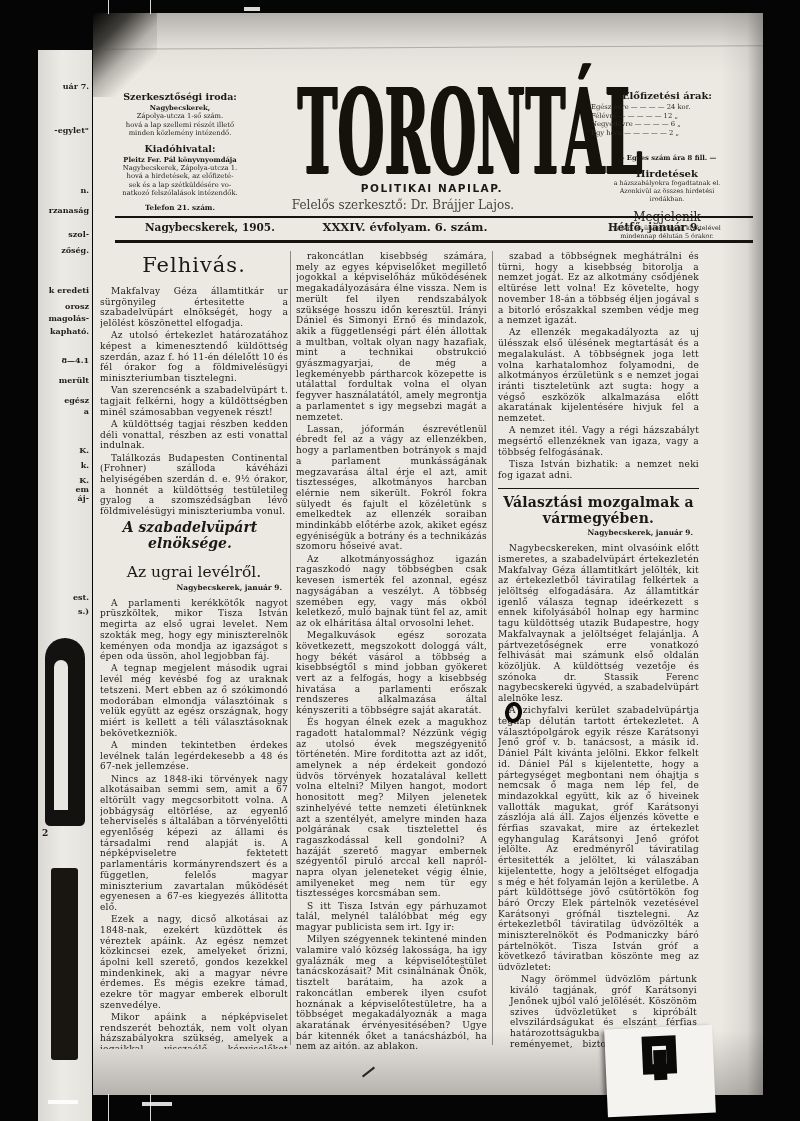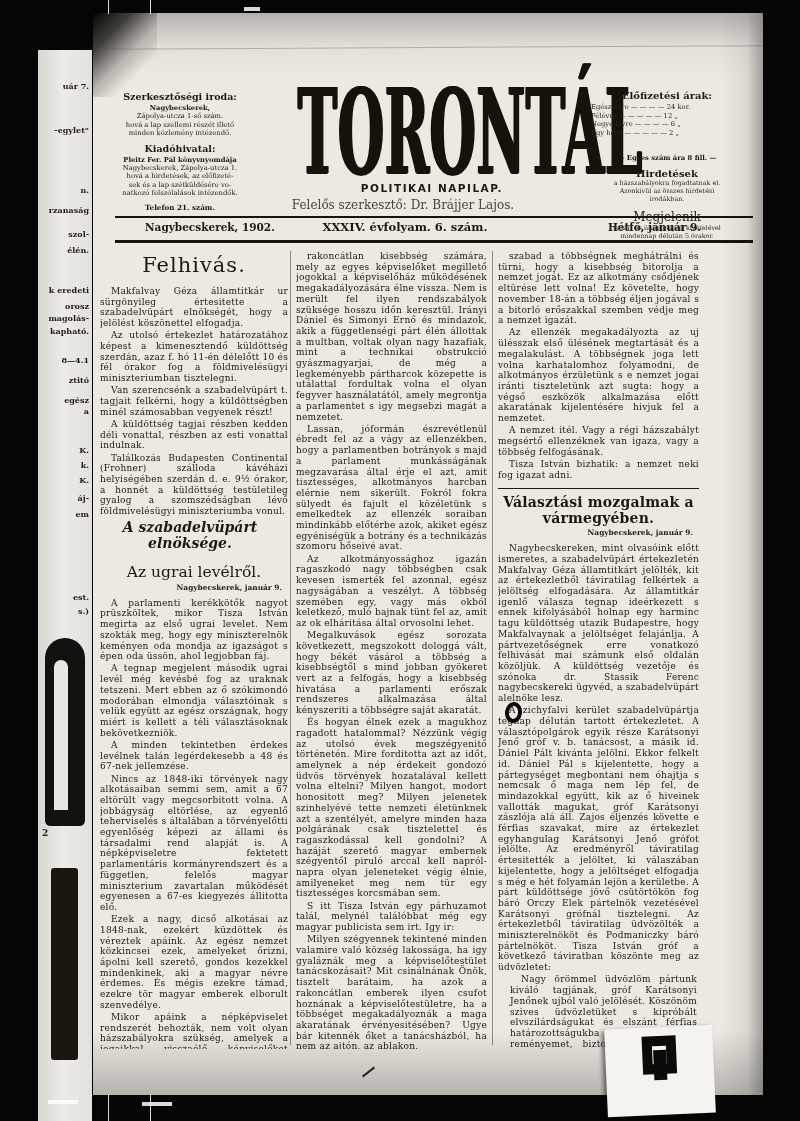--- a/index.html
+++ b/index.html
@@ -137,34 +137,34 @@
 </head>
 <body>
 
 <div class="sliver" data-name="adjacent-page-edge">
   <div data-name="fragment-layer">
       <p class="fragment" data-name="text-fragment" style="position: absolute; top: 32px;">uár 7.</p>
       <p class="fragment" data-name="text-fragment" style="position: absolute; top: 76px;">-egylet"</p>
       <p class="fragment" data-name="text-fragment" style="position: absolute; top: 136px;">n.</p>
       <p class="fragment" data-name="text-fragment" style="position: absolute; top: 156px;">rzanaság</p>
       <p class="fragment" data-name="text-fragment" style="position: absolute; top: 180px;">szol-</p>
-      <p class="fragment" data-name="text-fragment" style="position: absolute; top: 196px;">élén.</p>
+      <p class="fragment" data-name="text-fragment" style="position: absolute; top: 196px;">zőség.</p>
       <p class="fragment" data-name="text-fragment" style="position: absolute; top: 236px;">k eredeti</p>
       <p class="fragment" data-name="text-fragment" style="position: absolute; top: 252px;">orosz</p>
       <p class="fragment" data-name="text-fragment" style="position: absolute; top: 264px;">magolás-</p>
       <p class="fragment" data-name="text-fragment" style="position: absolute; top: 277px;">kapható.</p>
       <p class="fragment" data-name="text-fragment" style="position: absolute; top: 306px;">8—4.1</p>
-      <p class="fragment" data-name="text-fragment" style="position: absolute; top: 326px;">ztitó</p>
+      <p class="fragment" data-name="text-fragment" style="position: absolute; top: 326px;">merült</p>
       <p class="fragment" data-name="text-fragment" style="position: absolute; top: 346px;">egész</p>
       <p class="fragment" data-name="text-fragment" style="position: absolute; top: 357px;">a</p>
       <p class="fragment" data-name="text-fragment" style="position: absolute; top: 396px;">K.</p>
       <p class="fragment" data-name="text-fragment" style="position: absolute; top: 411px;">k.</p>
       <p class="fragment" data-name="text-fragment" style="position: absolute; top: 426px;">K.</p>
       <p class="fragment" data-name="text-fragment" style="position: absolute; top: 444px;">áj-</p>
-      <p class="fragment" data-name="text-fragment" style="position: absolute; top: 460px;">em</p>
+      <p class="fragment" data-name="text-fragment" style="position: absolute; top: 435px;">em</p>
       <p class="fragment" data-name="text-fragment" style="position: absolute; top: 543px;">est.</p>
       <p class="fragment" data-name="text-fragment" style="position: absolute; top: 557px;">s.)</p>
     </div>
   <div class="blob-arc" data-name="ad-remnant-ornament"></div>
   <div class="blob-num" data-name="ad-remnant-number">2</div>
   <div class="blob-block" data-name="ad-remnant-block"></div>
 </div>
 
 <div class="page" data-name="newspaper-page">
   <div class="corner-curl" data-name="page-corner-curl"></div>
@@ -211,21 +211,21 @@
         <p class="ads-line" data-name="ads-line">irodákban.</p>
       </div>
     <div class="pub-head" data-name="publish-heading">Megjelenik</div>
     <div data-name="publish-lines">
         <p class="ads-line" data-name="publish-line">vasár- és ünnepnapok kivételével</p>
         <p class="ads-line" data-name="publish-line">mindennap délután 5 órakor.</p>
       </div>
   </div>
 
   <div class="rule-thin" data-name="rule-above-dateline"></div>
-  <span class="dl-place" data-name="dateline-place">Nagybecskerek, 1902.</span>
+  <span class="dl-place" data-name="dateline-place">Nagybecskerek, 1905.</span>
   <span class="dl-issue" data-name="dateline-issue">XXXIV. évfolyam. 6. szám.</span>
   <span class="dl-day" data-name="dateline-day">Hétfő, január 9.</span>
   <div class="rule-thick" data-name="rule-below-dateline"></div>
 
   <div class="vrule" id="vrule1" data-name="column-rule-1"></div>
   <div class="vrule" id="vrule2" data-name="column-rule-2"></div>
 
   <div class="col" id="col1" data-name="column-1">
     <h2 class="t1" data-name="article-title-felhivas">Felhivás.</h2>
     <div data-name="felhivas-body">

